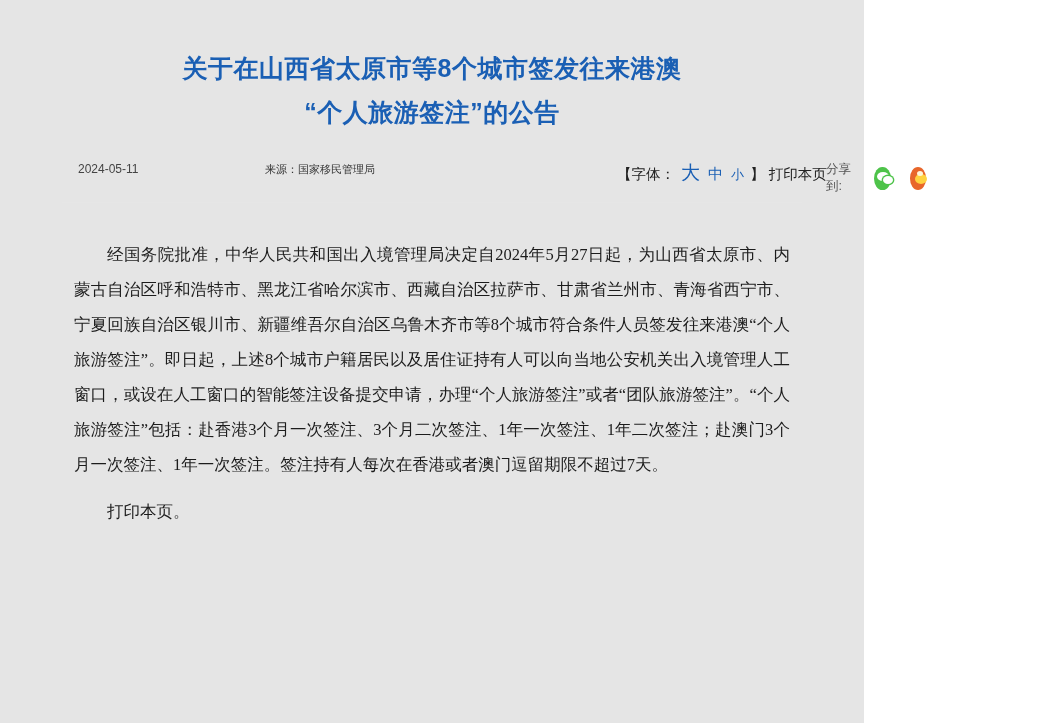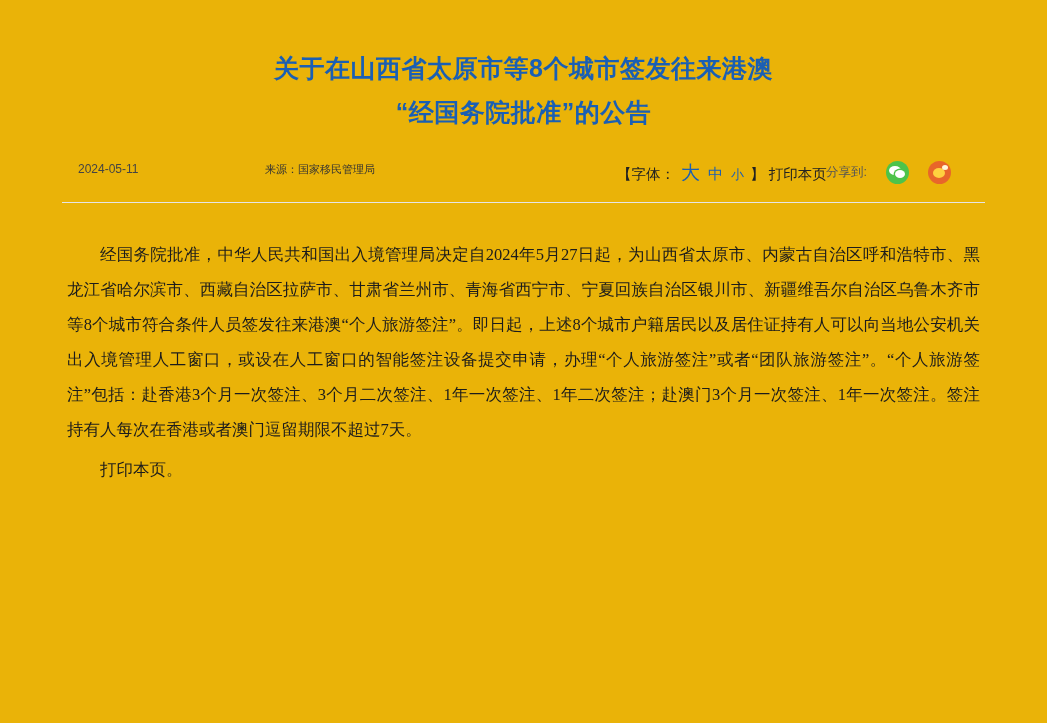--- a/index.html
+++ b/index.html
@@ -9,23 +9,23 @@
   }
   body {
     width: 1047px;
     height: 723px;
     font-family: "Liberation Serif", serif;
     color: #222;
     overflow: hidden;
   }
   .page {
     position: relative;
-    width: 1047px;
+    width: 864px;
     height: 723px;
-    background: #eab308;
+    background: #e5e5e5;
     box-sizing: border-box;
   }
   
   .title-block {
     padding-top: 46px;
     text-align: center;
   }
   .title-line {
     font-family: "Liberation Sans", sans-serif;
     font-weight: bold;
@@ -170,42 +170,42 @@
   }
   .body-text {
     margin: 34px 62px 0 62px;
     font-size: 16.5px;
     line-height: 35px;
     color: #1c1c1c;
     text-align: justify;
     font-family: "Liberation Serif", serif;
   }
   .body-text p {
-    margin: 5px;
+    margin: 12px;
     text-indent: 2em;
   }
   .body-text p + p {
     margin-top: 2px;
   }
   .signature {
     margin: 46px 62px 0 62px;
     text-align: right;
     font-size: 16.5px;
     line-height: 32px;
     color: #1c1c1c;
   }
 </style>
 </head>
 <body>
 
 <div class="page">
 
   <div class="title-block">
     <div class="title-line">关于在山西省太原市等8个城市签发往来港澳</div>
-    <div class="title-line">“经国务院批准”的公告</div>
+    <div class="title-line">“个人旅游签注”的公告</div>
   </div>
 
   <div class="meta-row">
     <div class="meta-date">2024-05-11</div>
     <div class="meta-source">来源：国家移民管理局</div>
 
     <div class="font-ctrl">
       <span>【字体：</span>
       <span class="fs-big">大</span>
       <span class="fs-mid">中</span>

